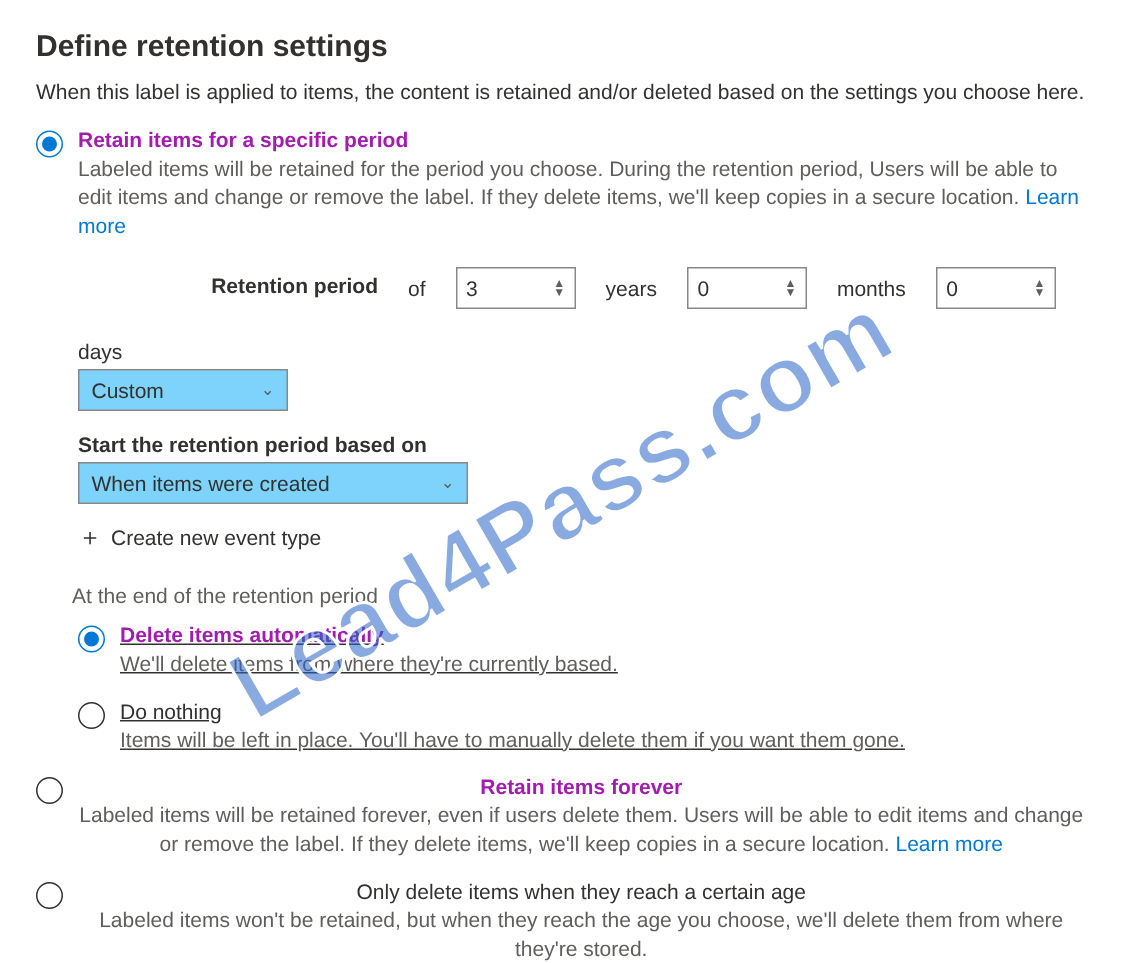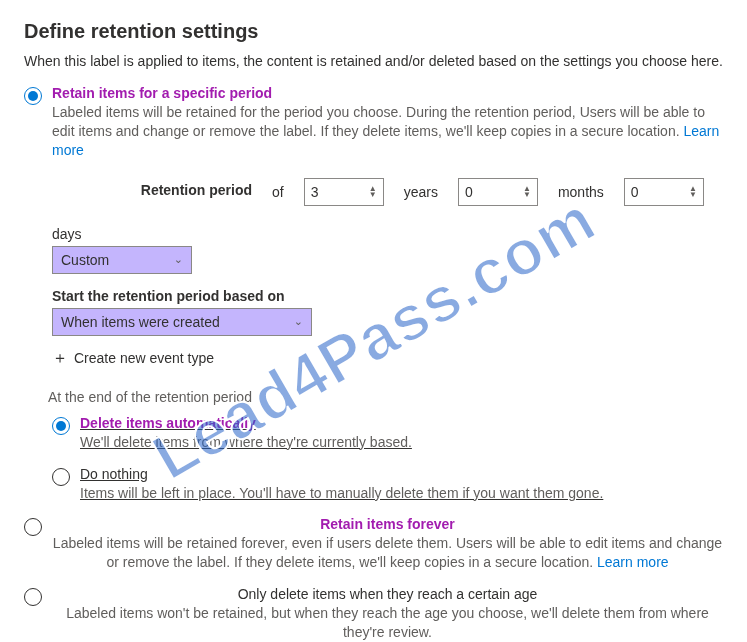--- a/index.html
+++ b/index.html
@@ -80,21 +80,21 @@
       width: 200px;
     }
     .select {
       border: 1px solid #8a8886;
       padding: 5px 8px;
       width: 140px;
       display: flex;
       justify-content: space-between;
       align-items: center;
       cursor: pointer;
-      background: #c4b5fd;
+      background: #7dd3fc;
       font-size: 14px;
     }
     .select.wide { width: 260px; gap: 16px; }
     .chevron {
       font-size: 11px;
       color: #605e5c;
     }
     .spinner {
       border: 1px solid #8a8886;
       width: 80px;
@@ -238,18 +238,18 @@
         <span>Labeled items will be retained forever, even if users delete them. Users will be able to edit items and change or remove the label. If they delete items, we'll keep copies in a secure location.</span>
         <span class="link">Learn more</span>
       </div>
     </div>
   </div>
 
   <div class="radio-row">
     <div class="radio"></div>
     <div class="radio-content">
       <div>Only delete items when they reach a certain age</div>
-      <div class="radio-desc">Labeled items won't be retained, but when they reach the age you choose, we'll delete them from where they're review.</div>
+      <div class="radio-desc">Labeled items won't be retained, but when they reach the age you choose, we'll delete them from where they're stored.</div>
     </div>
   </div>
 </div>
 
 <div class="watermark">Lead4Pass.com</div>
 
 </body></html>

